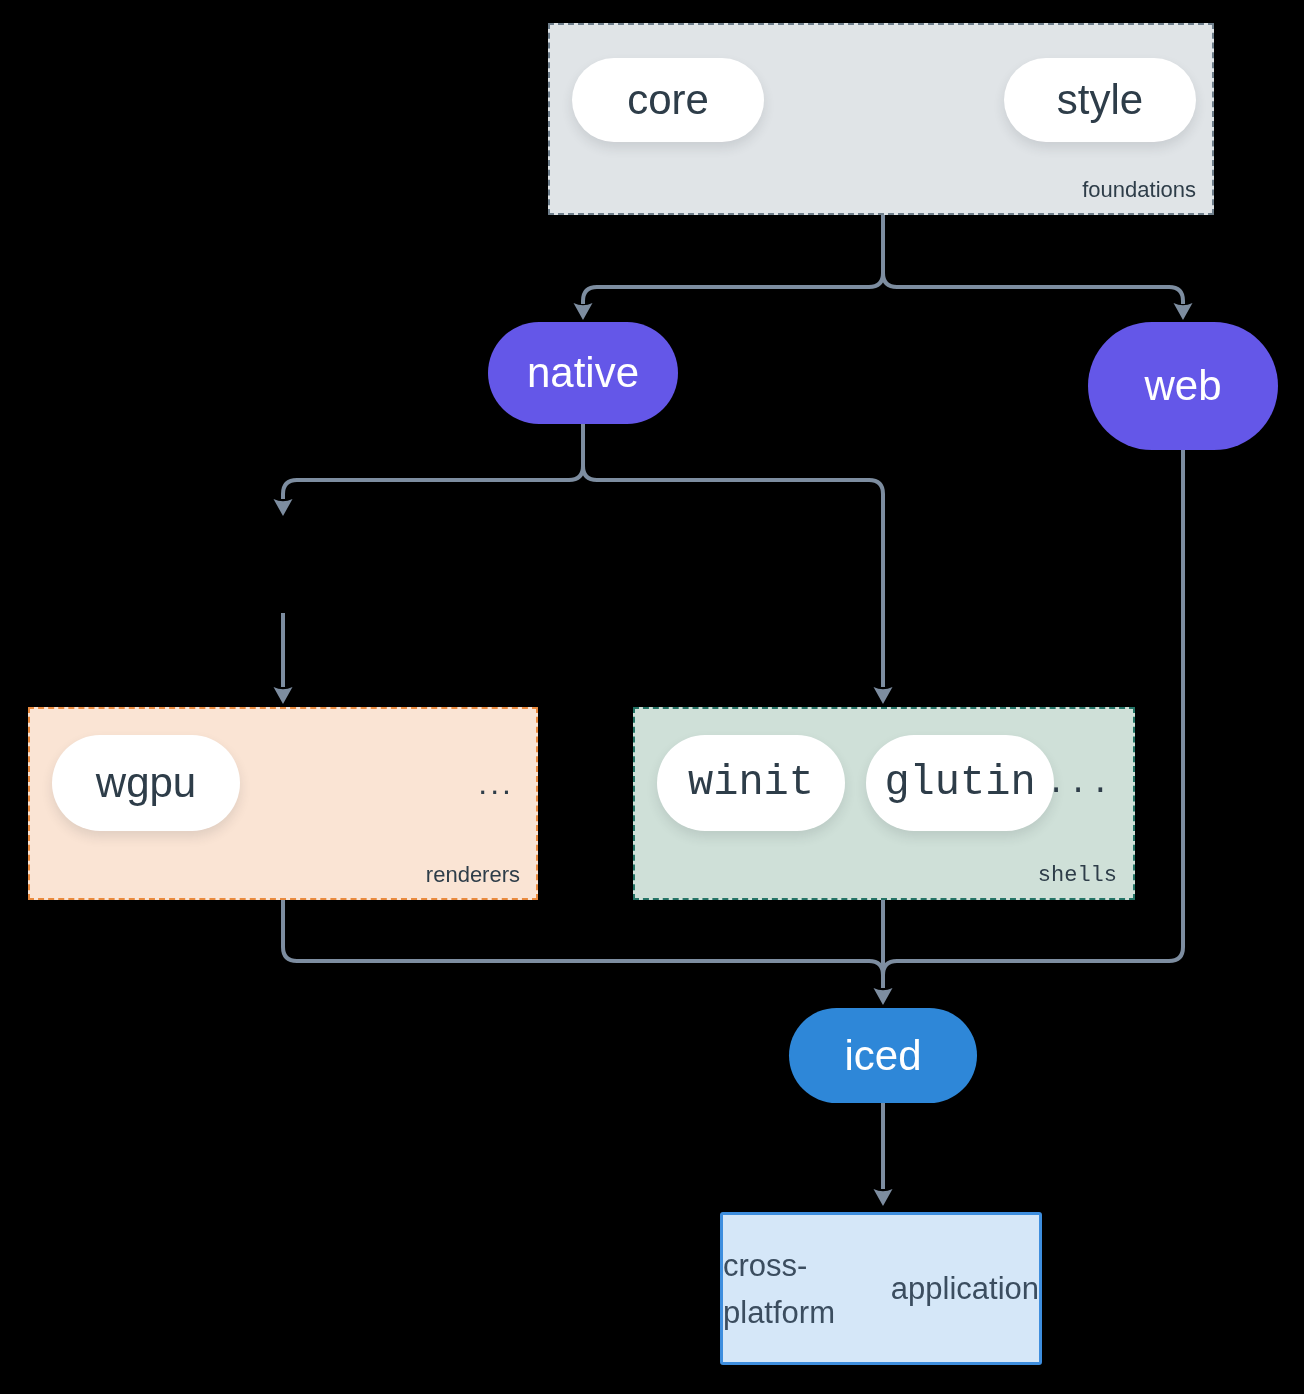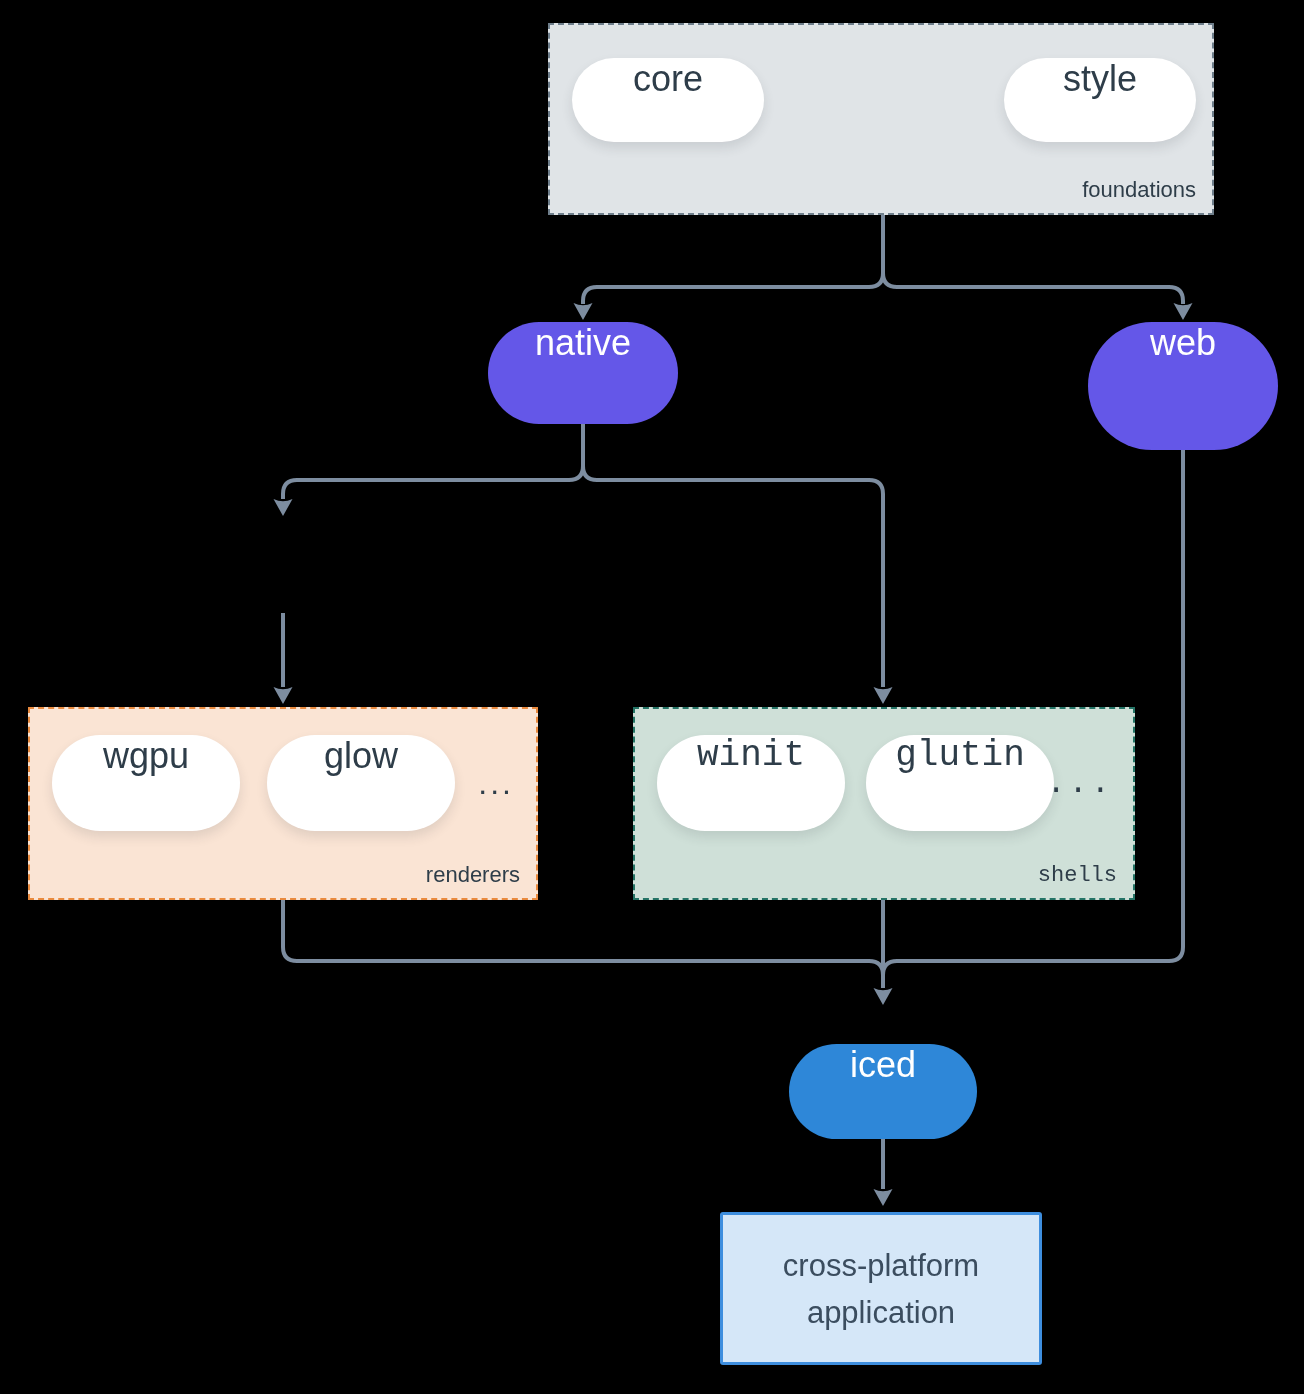--- a/index.html
+++ b/index.html
@@ -55,42 +55,42 @@
   }
   .group-label {
     position: absolute;
     right: 16px; bottom: 10px;
     font-size: 22px;
     color: var(--text-dark, #2e3d49);
   }
   .pill {
     position: absolute;
     display: flex;
+    align-items: center;
     justify-content: center;
     border-radius: 999px;
-    font-size: 36px;
+    font-size: 42px;
     box-sizing: border-box;
   }
   .pill.white {
     background: var(--white, #fff);
     color: var(--text-dark, #2e3d49);
     box-shadow: 0 6px 12px rgba(40, 50, 60, 0.12);
   }
   .pill.purple {
     background: var(--purple, #6457e8);
     color: var(--text-light, #fff);
   }
   .pill.orange {
     background: var(--orange, #e0813f);
     color: var(--text-light, #fff);
   }
   .pill.blue {
     background: var(--blue, #2e87d8);
     color: var(--text-light, #fff);
-    margin-top: 36px;
   }
   .pill.native { left: 488px; top: 322px; width: 190px; height: 102px; }
   .pill.web    { left: 1088px; top: 322px; width: 190px; height: 128px; }
   .pill.graphics { left: 188px; top: 518px; width: 190px; height: 95px; }
   .pill.iced   { left: 789px; top: 1008px; width: 188px; height: 95px; }
   .dots {
     position: absolute;
     top: 56px;
     font-size: 32px;
     letter-spacing: 3px;
@@ -99,21 +99,21 @@
   .renderers .dots { right: 22px; }
   .shells .dots { right: 20px; }
   .app-box {
     position: absolute;
     left: 720px; top: 1212px; width: 322px; height: 153px;
     box-sizing: border-box;
     background: var(--app-fill, #d5e7f8);
     border: 3px solid var(--app-border, #3e8ede);
     border-radius: 3px;
     display: flex;
-    flex-direction: column;
+    flex-direction: row;
     align-items: center;
     justify-content: center;
     font-size: 31px;
     line-height: 47px;
     color: var(--app-text, #3b4d5f);
   }
 </style>
 </head>
 <body>
 
@@ -159,23 +159,20 @@
   </div>
   <div class="pill purple web">
     <span>web</span>
   </div>
 
 
   <div class="group renderers">
     <div class="pill white" style="left:22px; top:26px; width:188px; height:96px;">
       <span>wgpu</span>
     </div>
-    <div class="pill white" style="left:237px; top:26px; width:188px; height:96px;">
-      <span>glow</span>
-    </div>
     <div class="dots">...</div>
     <div class="group-label">renderers</div>
   </div>
 
   <div class="group shells">
     <div class="pill white" style="left:22px; top:26px; width:188px; height:96px;">
       <span>winit</span>
     </div>
     <div class="pill white" style="left:231px; top:26px; width:188px; height:96px;">
       <span>glutin</span>

